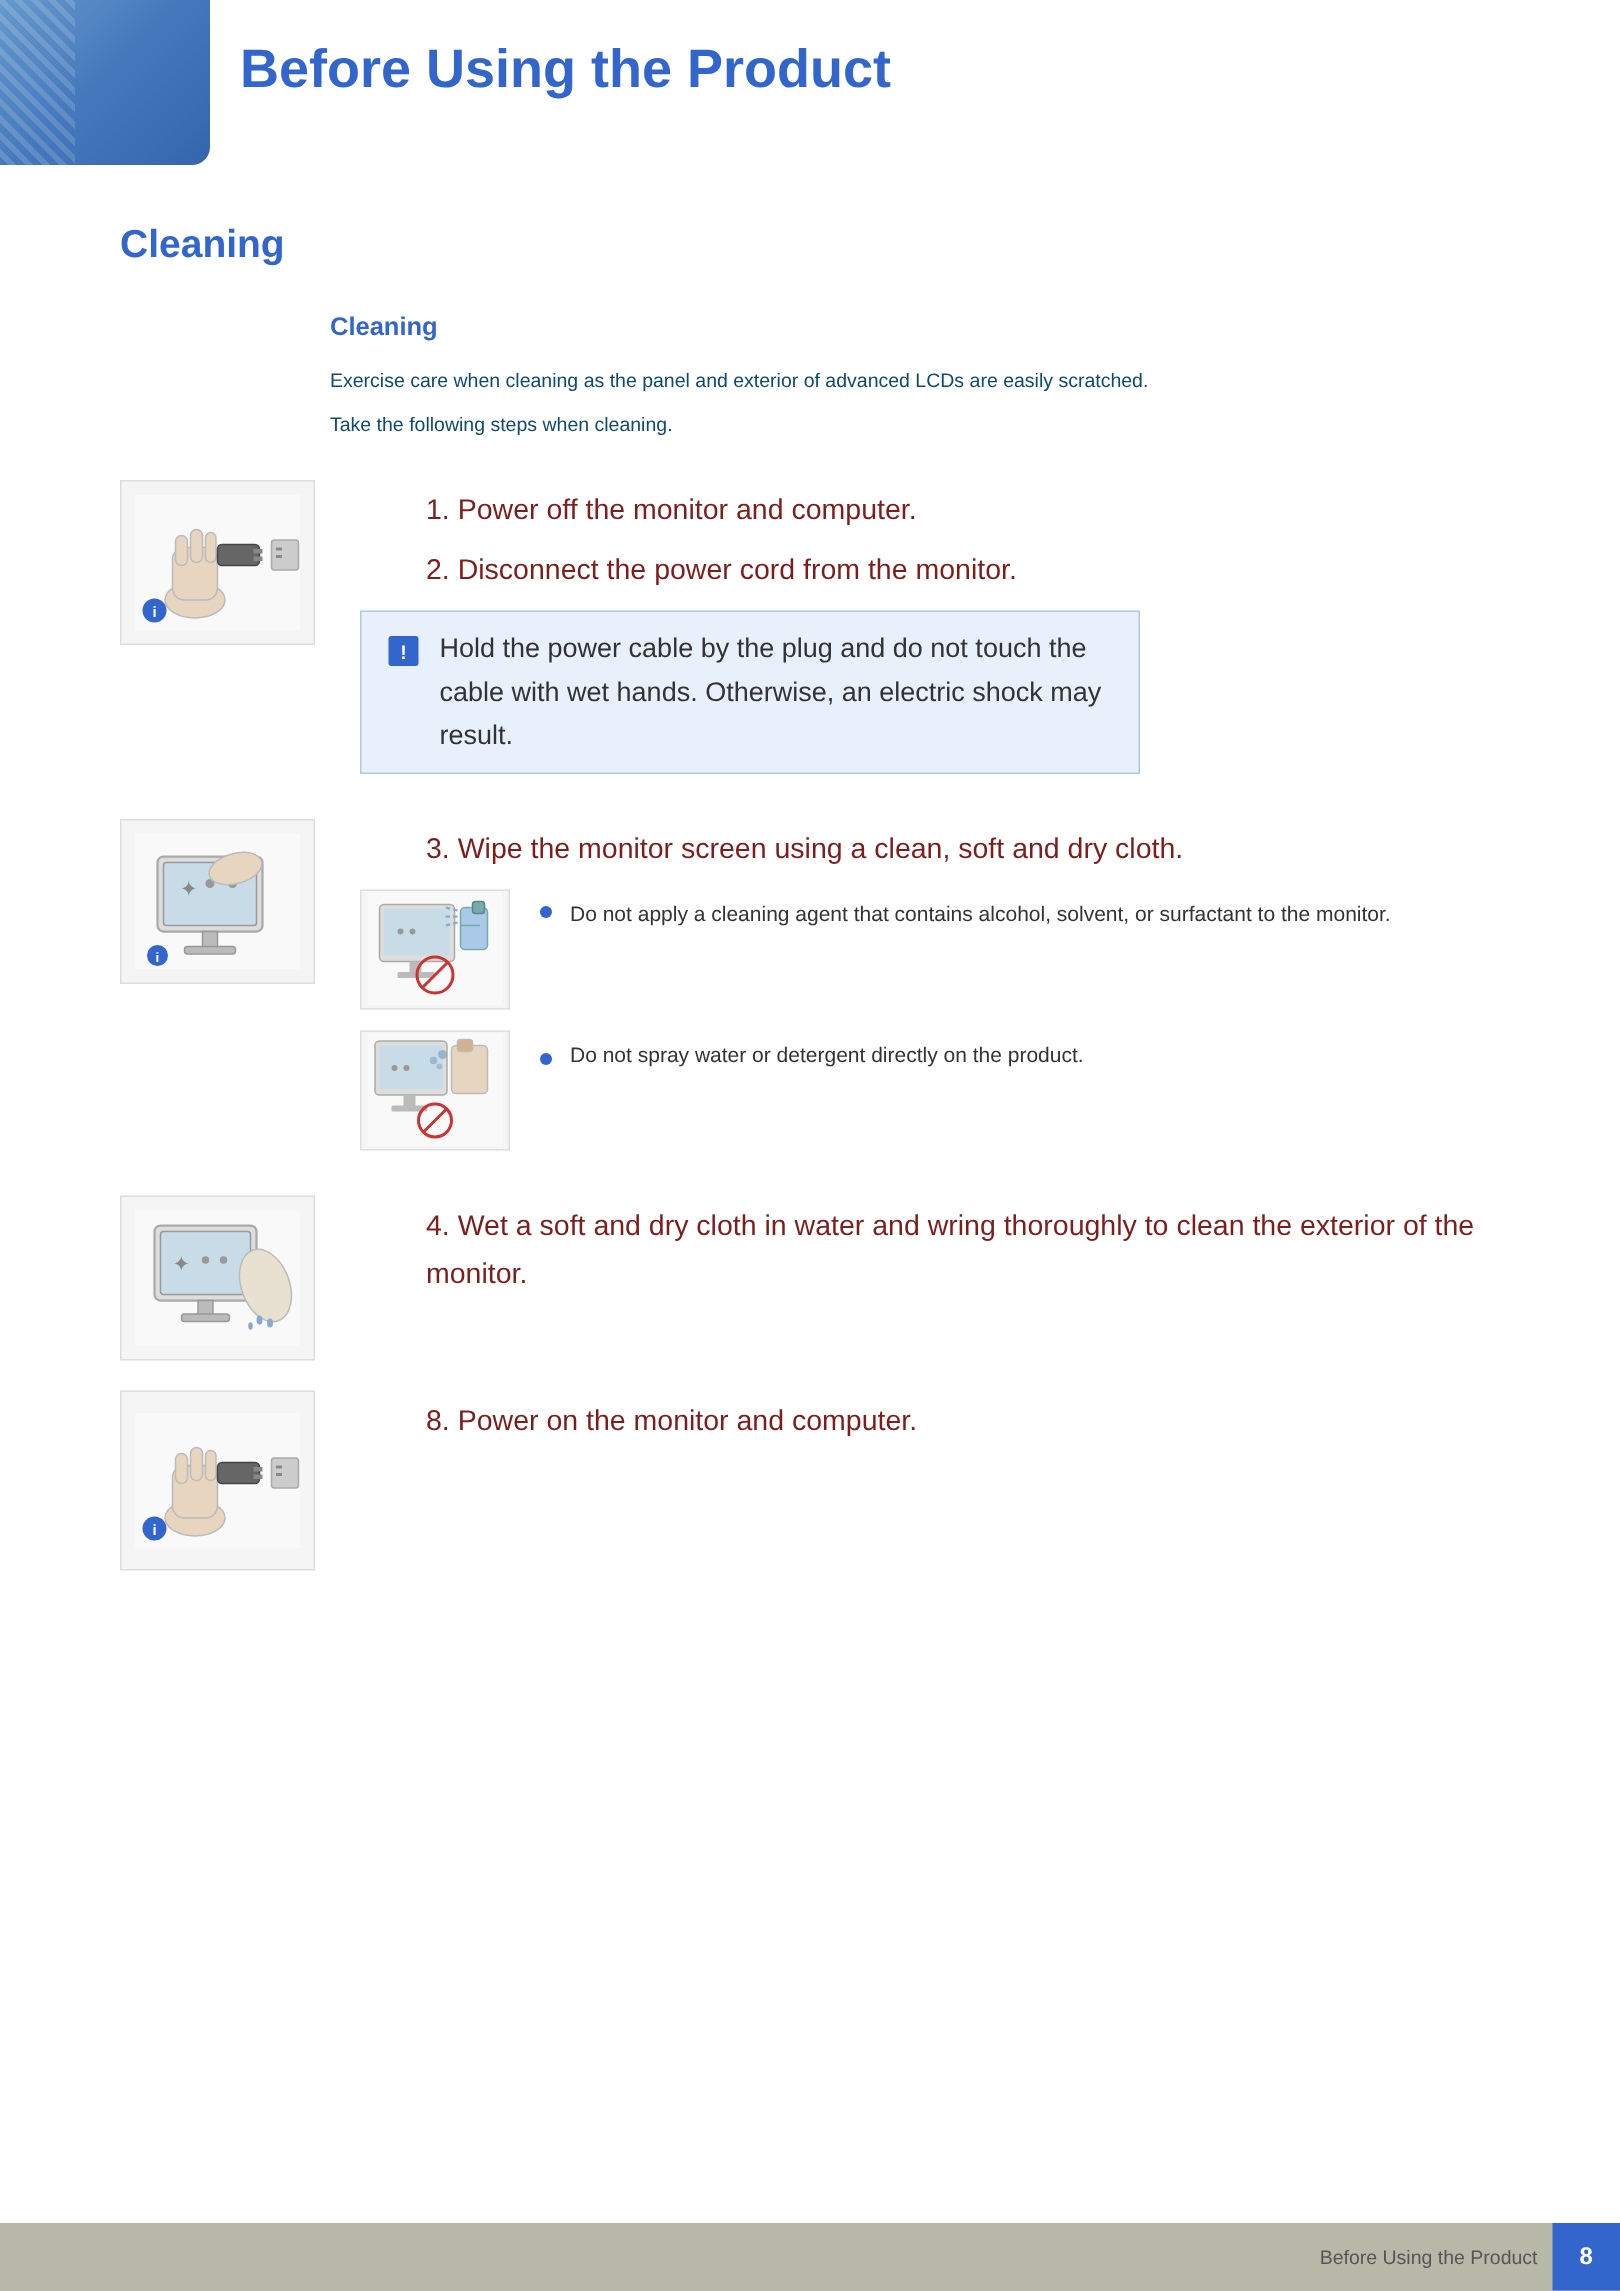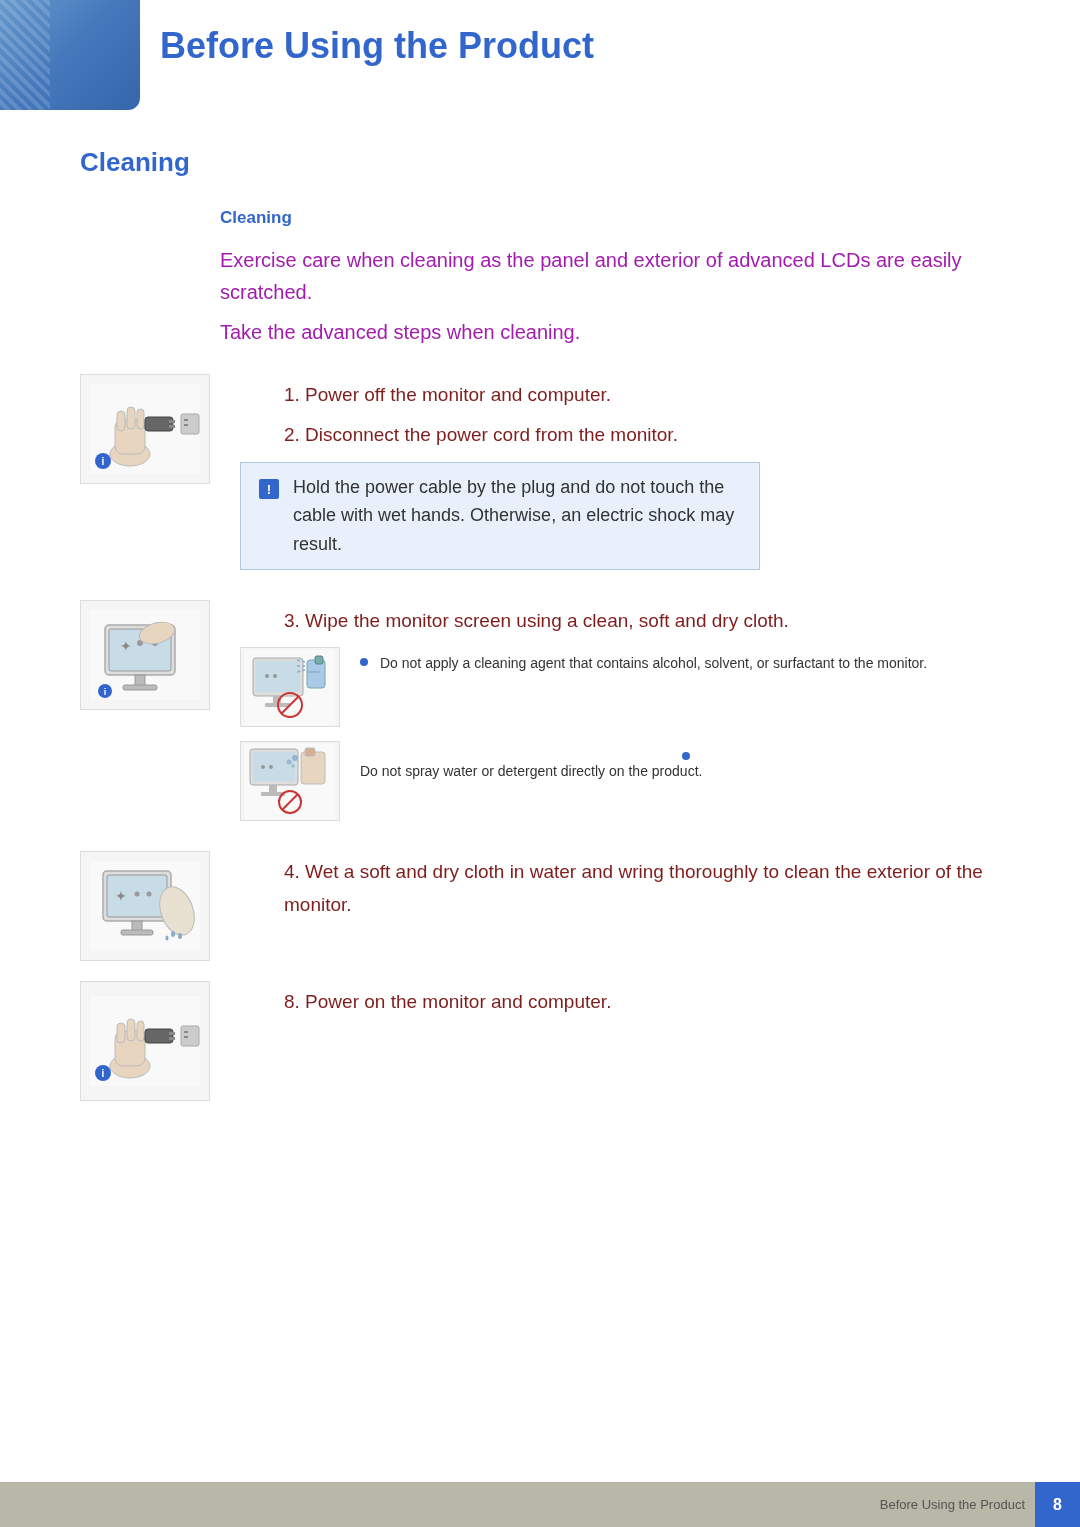--- a/index.html
+++ b/index.html
@@ -77,22 +77,22 @@
       font-size: 17px;
       font-weight: bold;
       color: #3366cc;
       margin-bottom: 16px;
       padding-left: 140px;
     }
 
     .intro-text {
       padding-left: 140px;
       margin-bottom: 8px;
-      font-size: 20px;
-      color: #a21caf;
+      font-size: 13px;
+      color: #0c4a6e;
       line-height: 1.6;
     }
 
     
     .step-block {
       display: flex;
       margin-bottom: 20px;
       align-items: flex-start;
     }
 
@@ -243,21 +243,21 @@
   <div class="header-title">Before Using the Product</div>
 </div>
 
 <div class="main-content">
 
   <div class="section-title">Cleaning</div>
 
   <div class="subsection-title">Cleaning</div>
 
   <p class="intro-text">Exercise care when cleaning as the panel and exterior of advanced LCDs are easily scratched.</p>
-  <p class="intro-text">Take the advanced steps when cleaning.</p>
+  <p class="intro-text">Take the following steps when cleaning.</p>
 
   <div style="height:18px;"></div>
 
   <div class="step-block">
 
     <div class="step-image">
       <svg class="illus-svg" viewBox="0 0 120 100" xmlns="http://www.w3.org/2000/svg">
 
         <rect x="5" y="5" width="110" height="90" fill="#f9f9f9" stroke="none"></rect>
 
@@ -374,21 +374,21 @@
             <rect x="60" y="4" width="10" height="8" rx="2" fill="#d4b090" stroke="#bbb" stroke-width="1"></rect>
 
             <circle cx="50" cy="14" r="3" fill="#88aacc" opacity="0.8"></circle>
             <circle cx="44" cy="18" r="2.5" fill="#88aacc" opacity="0.7"></circle>
             <circle cx="48" cy="22" r="2" fill="#88aacc" opacity="0.6"></circle>
 
             <circle cx="45" cy="58" r="11" fill="none" stroke="#cc3333" stroke-width="2"></circle>
             <line x1="37" y1="66" x2="53" y2="50" stroke="#cc3333" stroke-width="2"></line>
           </svg>
         </div>
-        <div style="display:flex; align-items:flex-end; padding-top:5px;flex-direction:column;">
+        <div style="display:flex; align-items:center; padding-top:5px;">
           <div class="bullet-dot"></div>
           <p class="bullet-text">Do not spray water or detergent directly on the product.</p>
         </div>
       </div>
     </div>
   </div>
 
   <div class="step-block">
     <div class="step-image">
       <svg class="illus-svg" viewBox="0 0 120 100" xmlns="http://www.w3.org/2000/svg">

